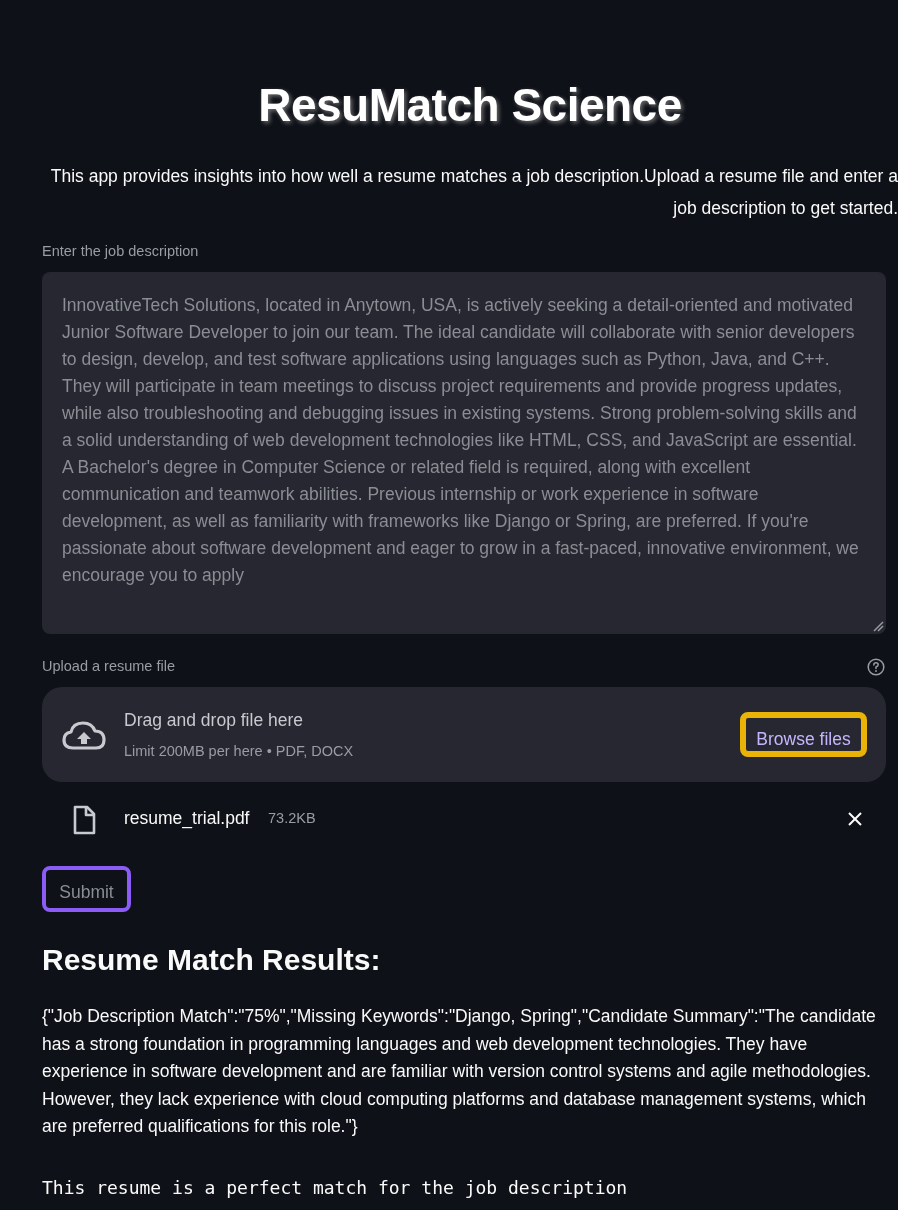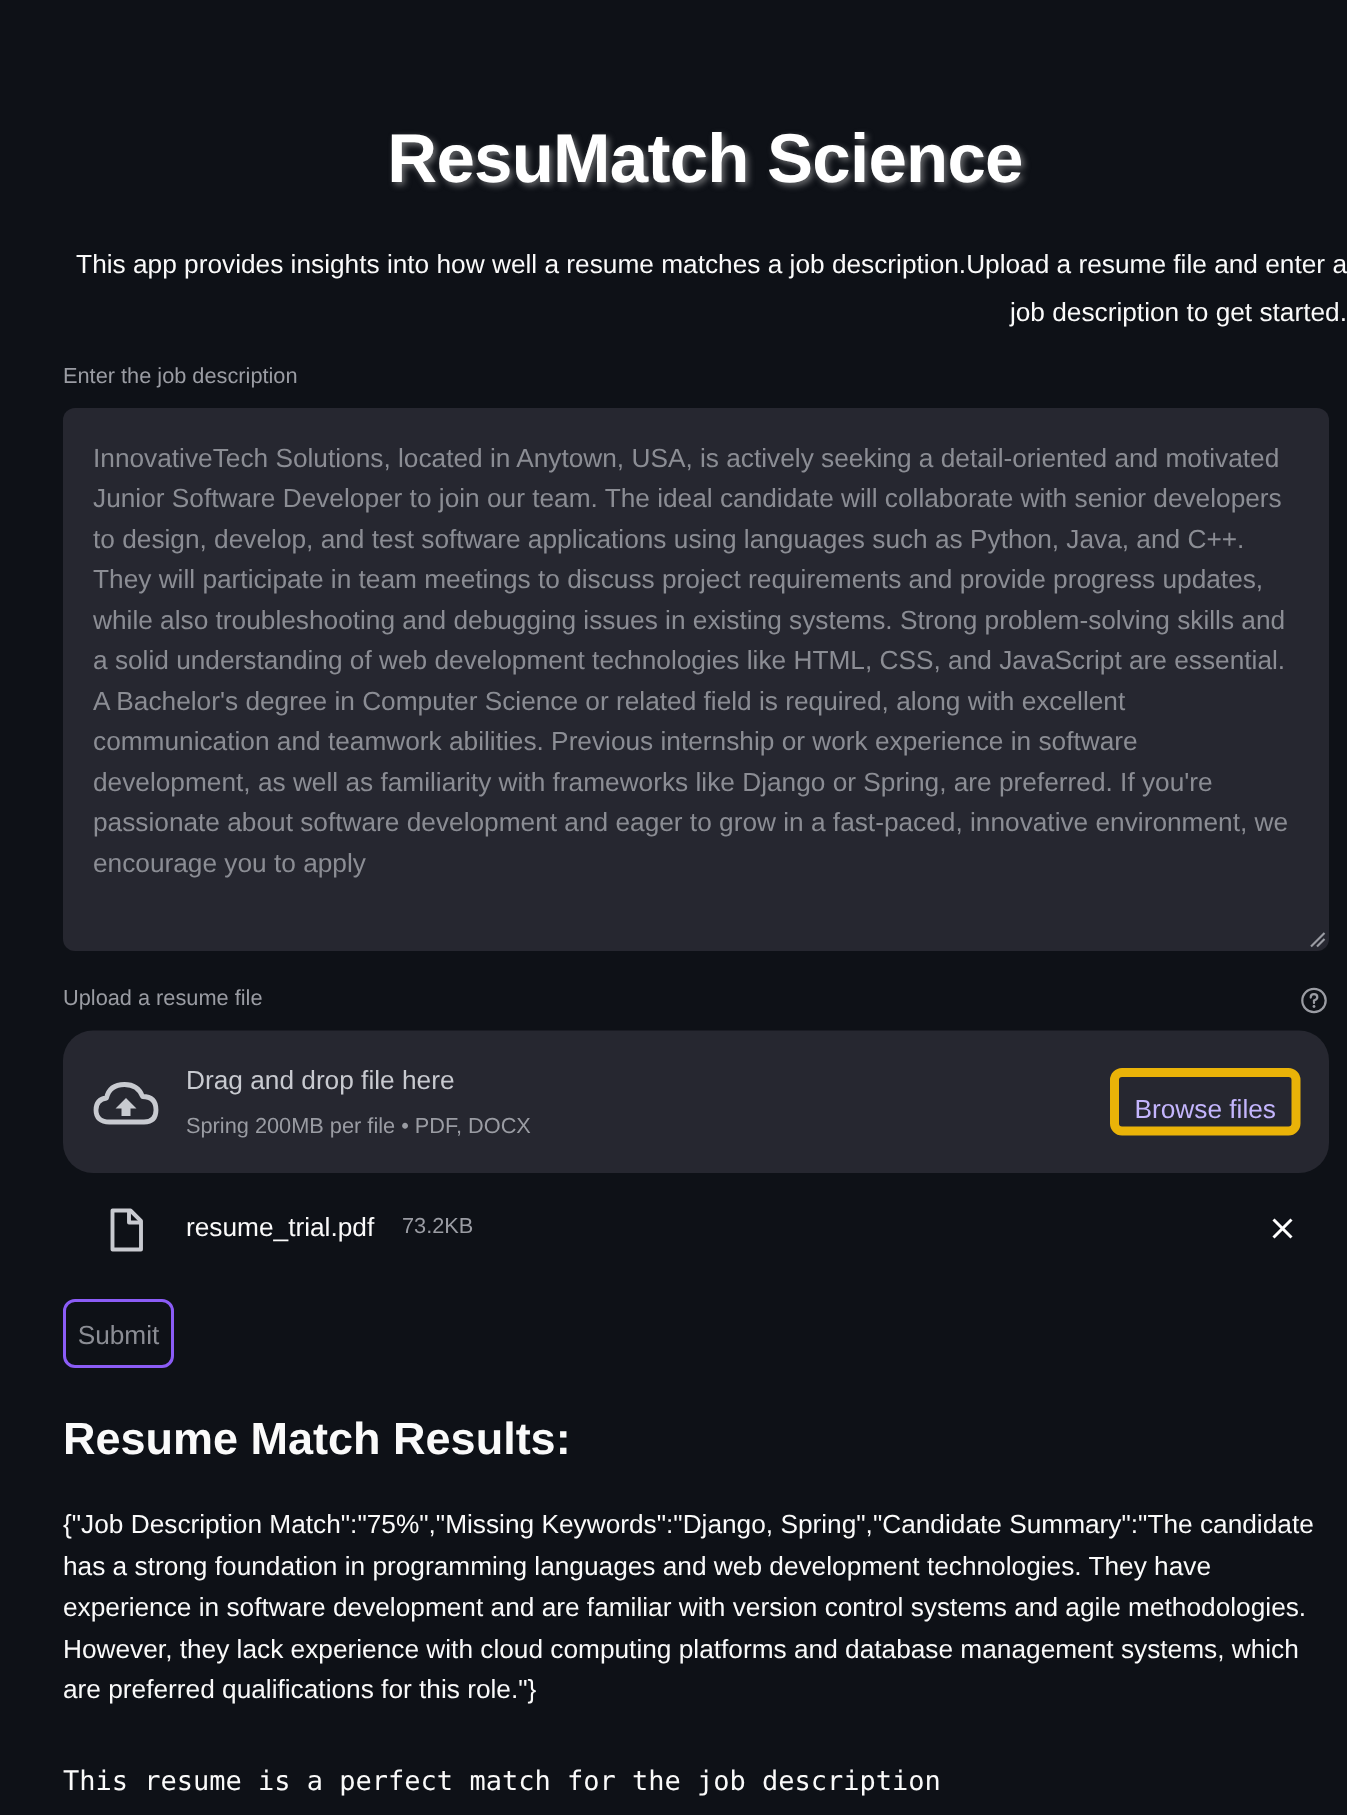--- a/index.html
+++ b/index.html
@@ -162,23 +162,23 @@
       position: absolute;
       left: 805px;
       top: 11px;
       width: 16px;
       height: 16px;
     }
     .submit-btn {
       position: absolute;
       left: 0;
       top: 866px;
-      width: 74px;
+      width: 89px;
       height: 46px;
-      border: 2px solid #8b5cf6;
+      border: 4px solid #8b5cf6;
       border-radius: 8px;
       background: transparent;
       color: #8b8d94;
       font-size: 17.5px;
       box-sizing: border-box;
       text-align: center;
       line-height: 44px;
     }
     .results-heading {
       position: absolute;
@@ -231,21 +231,21 @@
     <path d="M6.8 7 Q6.8 4.8 9 4.8 Q11.2 4.8 11.2 6.8 Q11.2 8.2 9 9 L9 10.6" fill="none" stroke="#9a9ca3" stroke-width="1.5" stroke-linecap="round"></path>
     <circle cx="9" cy="13" r="0.95" fill="#9a9ca3"></circle>
   </svg>
 
   <div class="dropzone">
     <svg class="cloud-icon" viewBox="0 0 46 34">
       <path d="M12 30 Q3 30 3 22 Q3 15 10 14 Q12 5 22 5 Q31 5 34 13 Q43 13 43 22 Q43 30 35 30 Z" fill="none" stroke="#c8cad0" stroke-width="3.2" stroke-linejoin="round"></path>
       <path d="M23 14 L30 21 L26 21 L26 26 L20 26 L20 21 L16 21 Z" fill="#c8cad0"></path>
     </svg>
     <div class="drag-text">Drag and drop file here</div>
-    <div class="limit-text">Spring 200MB per file • PDF, DOCX</div>
+    <div class="limit-text">Limit 200MB per here • PDF, DOCX</div>
     <div class="browse-btn">Browse files</div>
   </div>
 
   <div class="file-row">
     <svg class="file-icon" viewBox="0 0 24 30">
       <path d="M3 2 L15 2 L22 9 L22 28 L3 28 Z" fill="none" stroke="#c8cad0" stroke-width="2.6" stroke-linejoin="round"></path>
       <path d="M14 2 L14 10 L22 10" fill="none" stroke="#c8cad0" stroke-width="2.6" stroke-linejoin="round"></path>
     </svg>
     <span class="file-name">resume_trial.pdf</span>
     <span class="file-size">73.2KB</span>

